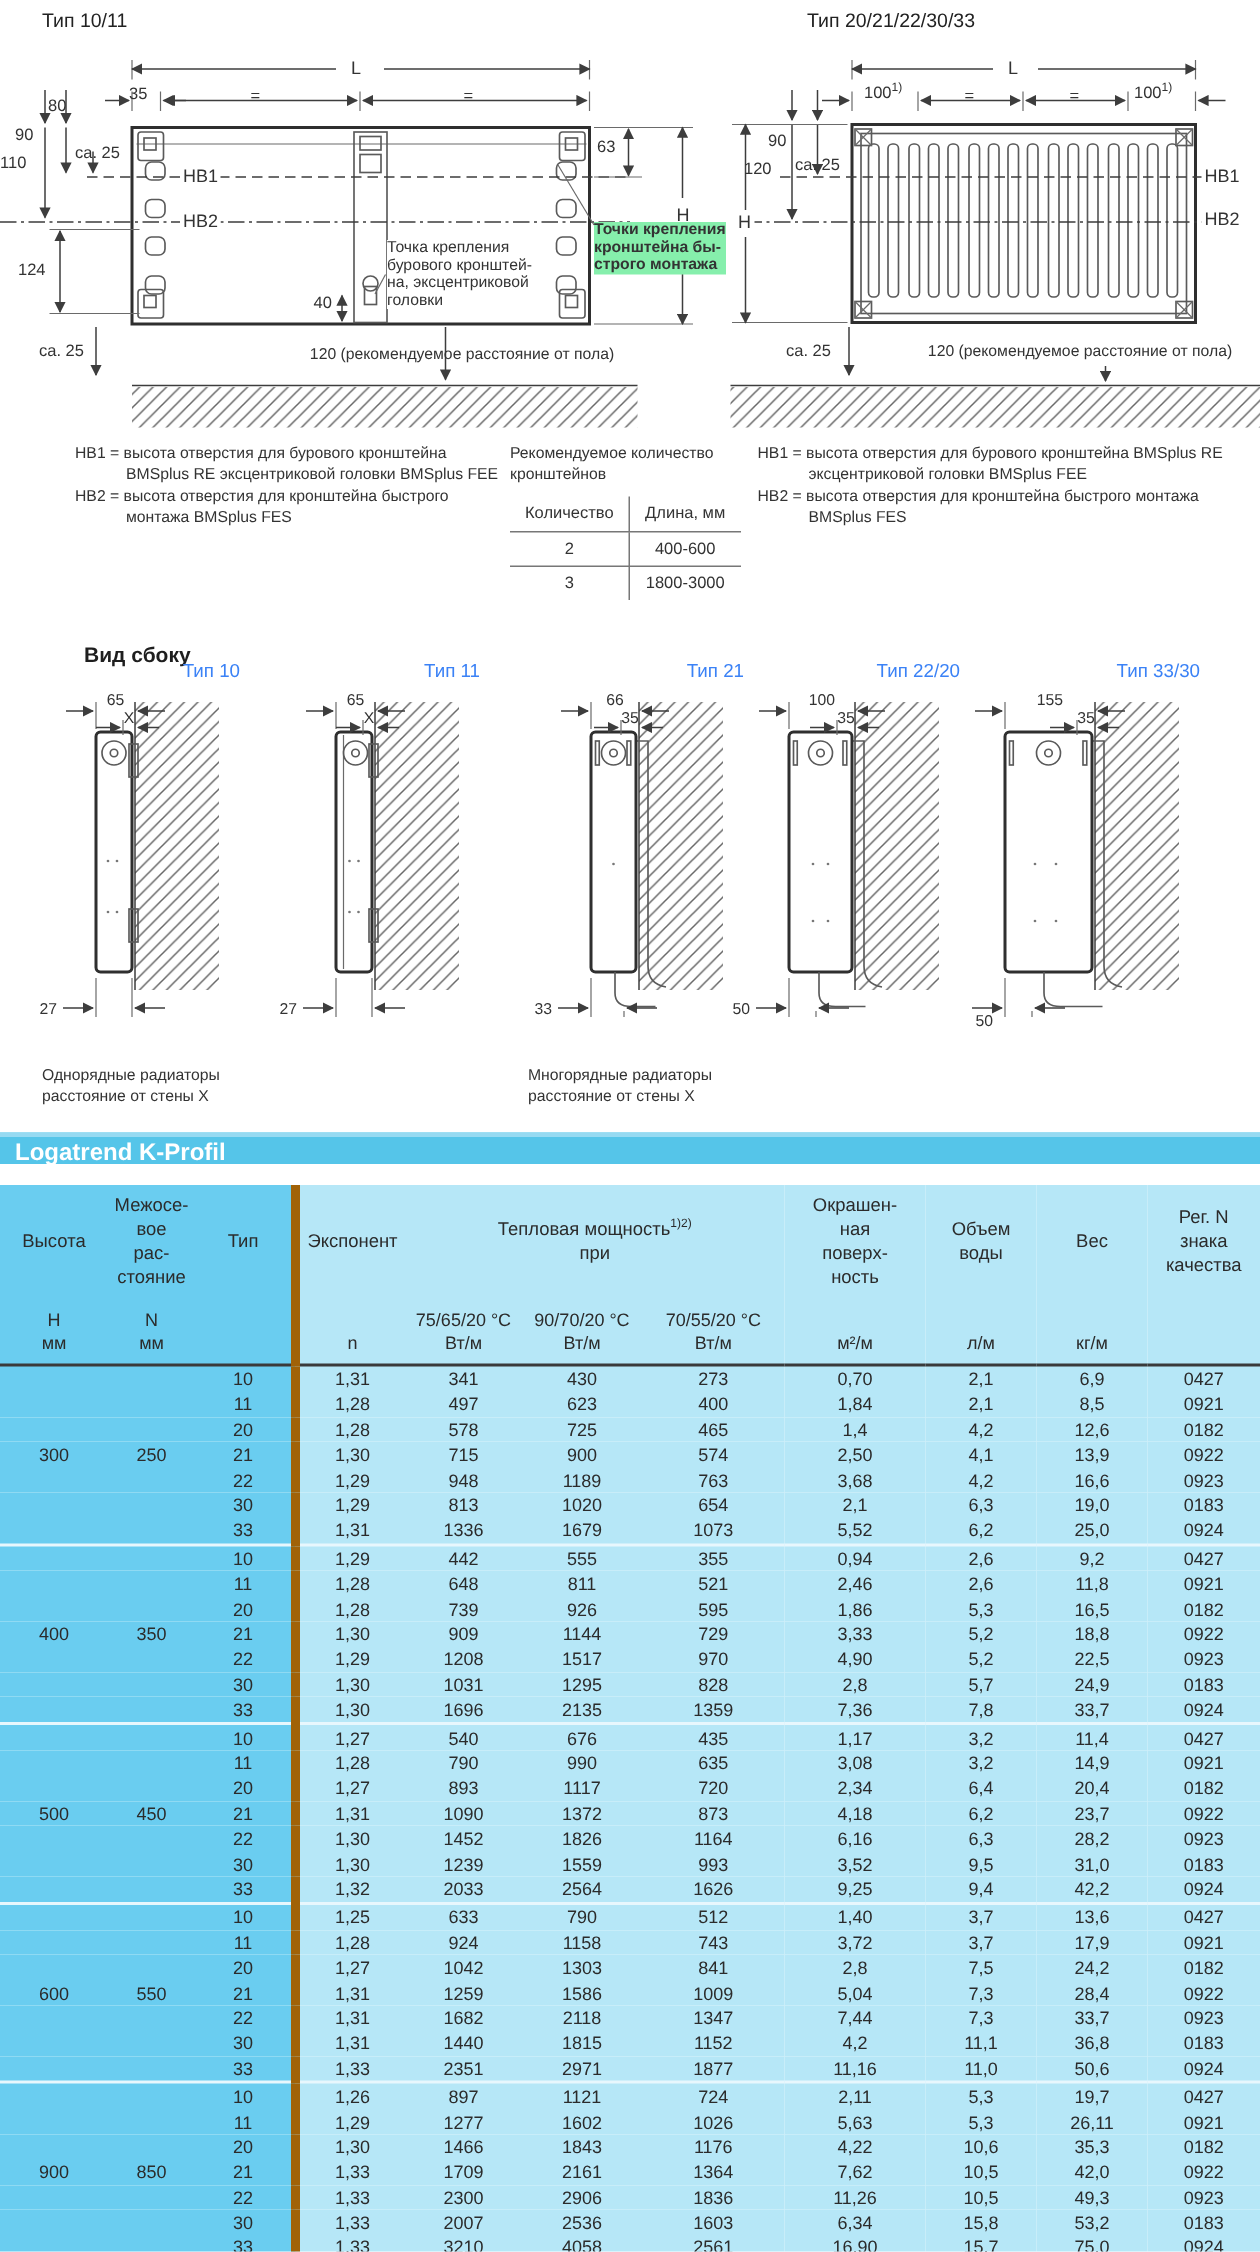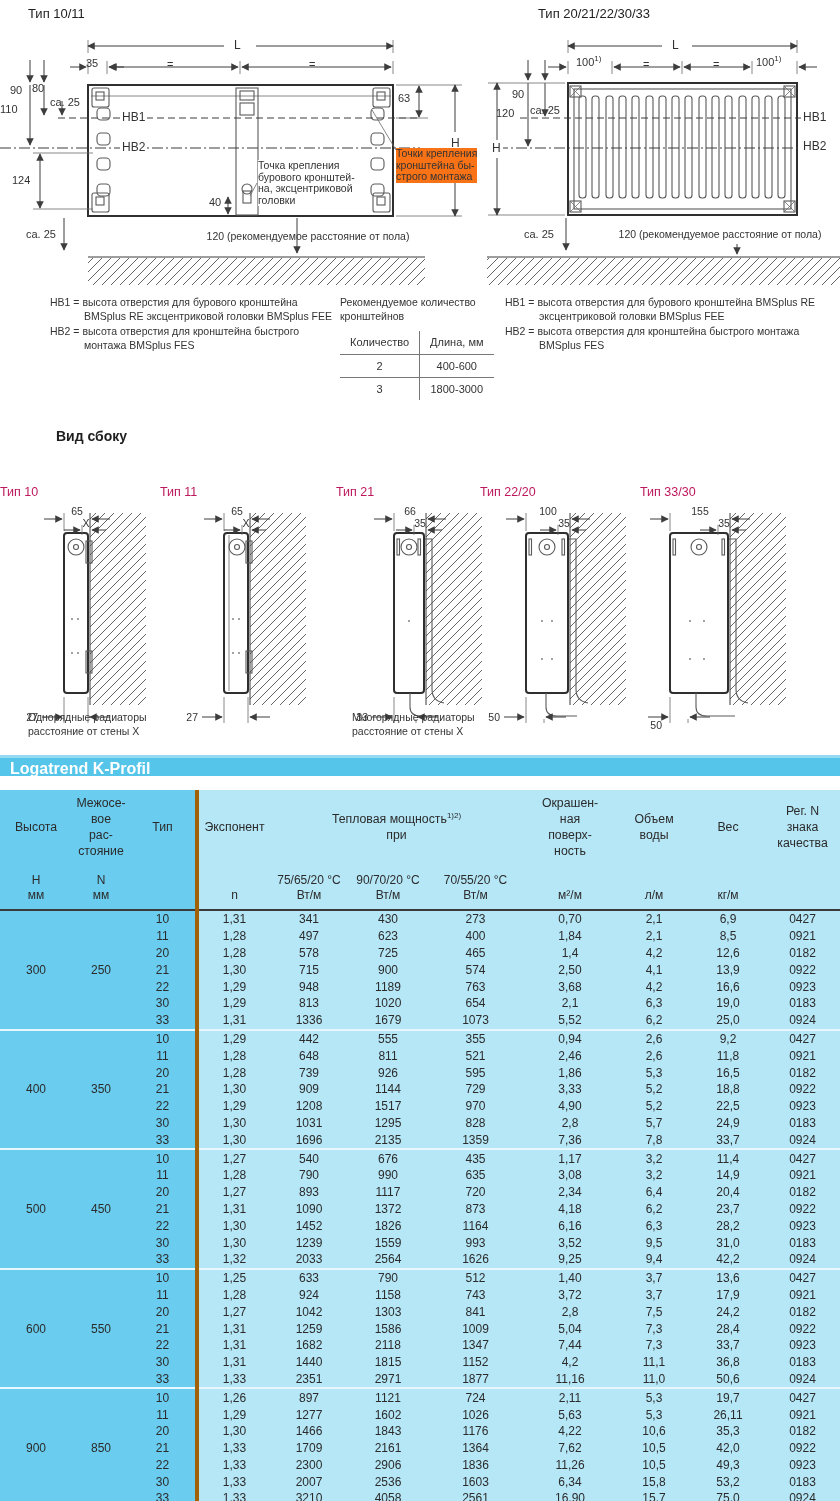--- a/index.html
+++ b/index.html
@@ -27,41 +27,41 @@
   .note{position:absolute;font-size:10.5px;color:#333;line-height:1.3;}
   .hang{padding-left:34px;text-indent:-34px;margin:0 0 2px 0;}
   .btable{border-collapse:collapse;font-size:11px;margin-top:8px;}
   .btable td{padding:4px 10px;text-align:center;}
   .btable tr td:first-child{border-right:1px solid #777;}
   .btable tr.bline td{border-bottom:1px solid #777;}
 
   
   #sideview-heading{position:absolute;left:12px;top:4px;font-size:14px;font-weight:bold;color:#1e1e1e;margin-left:44px;}
   .sv-item{position:absolute;top:16px;width:160px;}
-  .sv-title{text-align:left;font-size:12.5px;color:#be185d;margin-bottom:2px;margin-top:45px;}
+  .sv-title{text-align:right;font-size:12.5px;color:#3b82f6;margin-bottom:2px;}
   .sv-caption{position:absolute;top:286px;font-size:10.5px;color:#333;line-height:1.35;}
 
   
   #banner{
     position:absolute;left:0;top:755px;width:840px;height:21px;
     background:#55c5e9;border-top:3px solid #96daf2;
     color:#fff;font-weight:bold;font-size:16px;line-height:21px;padding-left:10px;box-sizing:border-box;
   }
 
   
   #spec-table-wrap{position:absolute;left:0;top:790px;width:840px;}
   #spec-table{border-collapse:collapse;table-layout:fixed;width:840px;}
   #spec-table th,#spec-table td{padding:0;text-align:center;font-weight:normal;color:#2b2b2b;}
   #spec-table thead th{vertical-align:middle;font-size:12.3px;line-height:1.3;}
   #spec-table tr.hrow1 th{height:76px;}
   #spec-table tr.sub th{height:38px;vertical-align:bottom;padding-bottom:5px;border-bottom:2px solid #3a3a3a;font-size:12px;}
   #spec-table td{height:16.8px;font-size:12px;}
   .cdark{background:#6acdf0;}
   .clight{background:#b6e7f7;}
-  #spec-table th:nth-child(3),#spec-table td:nth-child(3){border-right:4px solid #a16207;}
+  #spec-table th:nth-child(3),#spec-table td:nth-child(3){border-right:6px solid #a16207;}
   #spec-table tr.gsep td{border-top:2px solid #e8f7fd;}
 </style>
 </head>
 <body>
 
 <div class="abs" id="top-diagrams" style="left:0;top:0;width:732px;height:295px;padding-left:17px;">
   <svg class="abs" style="left:0;top:0" width="840" height="295" viewBox="0 0 840 295">
     <defs>
       <marker id="ar" viewBox="0 0 10 10" refX="9" refY="5" markerWidth="7.5" markerHeight="7.5" orient="auto-start-reverse">
         <path d="M0,0 L10,5 L0,10 z" fill="#3d3d3d"></path>
@@ -209,35 +209,35 @@
     <line x1="487" y1="257" x2="840" y2="257" class="dim"></line>
     <rect x="487" y="258" width="353" height="27" fill="url(#hatch)"></rect>
   </svg>
 
   <div class="dtitle" style="left:28px;top:6px;">Тип 10/11</div>
   <div class="lbl" style="left:234px;top:39px;font-size:12px;">L</div>
   <div class="lbl" style="left:86px;top:57px;">35</div>
   <div class="lbl" style="left:167px;top:58px;">=</div>
   <div class="lbl" style="left:309px;top:58px;">=</div>
   <div class="lbl" style="left:10px;top:84px;">90</div>
-  <div class="lbl" style="left:32px;top:82px;">80</div>
+  <div class="lbl" style="left:32px;top:65px;">80</div>
   <div class="lbl" style="left:0px;top:103px;">110</div>
   <div class="lbl" style="left:50px;top:96px;">ca. 25</div>
   <div class="lbl wbg" style="left:120px;top:111px;font-size:12px;">HB1</div>
   <div class="lbl wbg" style="left:120px;top:141px;font-size:12px;">HB2</div>
   <div class="lbl" style="left:12px;top:174px;">124</div>
   <div class="lbl" style="left:26px;top:228px;">ca. 25</div>
   <div class="lbl" style="left:398px;top:92px;">63</div>
   <div class="lbl wbg" style="left:449px;top:137px;font-size:12px;">H</div>
   <div class="lbl" style="left:209px;top:196px;">40</div>
   <div class="lbl pre" style="left:258px;top:160px;font-size:10.5px;background:#fff;">Точка крепления
 бурового кронштей-
 на, эксцентриковой
 головки</div>
-  <div class="lbl pre" style="left:396px;top:148px;font-size:10.5px;background:#f97316;">Точки крепления
+  <div class="lbl pre" style="left:396px;top:148px;font-size:10.5px;background:#86efac;font-weight:bold;">Точки крепления
 кронштейна бы-
 строго монтажа</div>
   <div class="lbl" style="left:178px;top:231px;width:260px;text-align:center;white-space:normal;font-size:10.5px;">120 (рекомендуемое расстояние от пола)</div>
 
   <div class="dtitle" style="left:538px;top:6px;">Тип 20/21/22/30/33</div>
   <div class="lbl" style="left:672px;top:39px;font-size:12px;">L</div>
   <div class="lbl" style="left:576px;top:56px;"><span>100</span><sup>1)</sup></div>
   <div class="lbl" style="left:643px;top:58px;">=</div>
   <div class="lbl" style="left:713px;top:58px;">=</div>
   <div class="lbl" style="left:756px;top:56px;"><span>100</span><sup>1)</sup></div>

